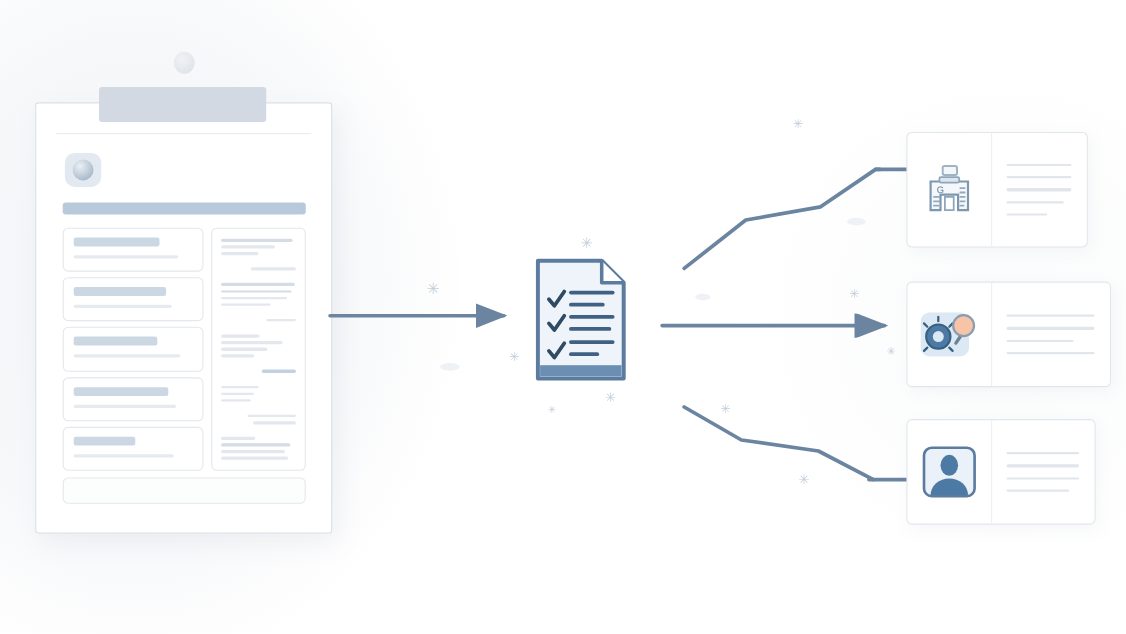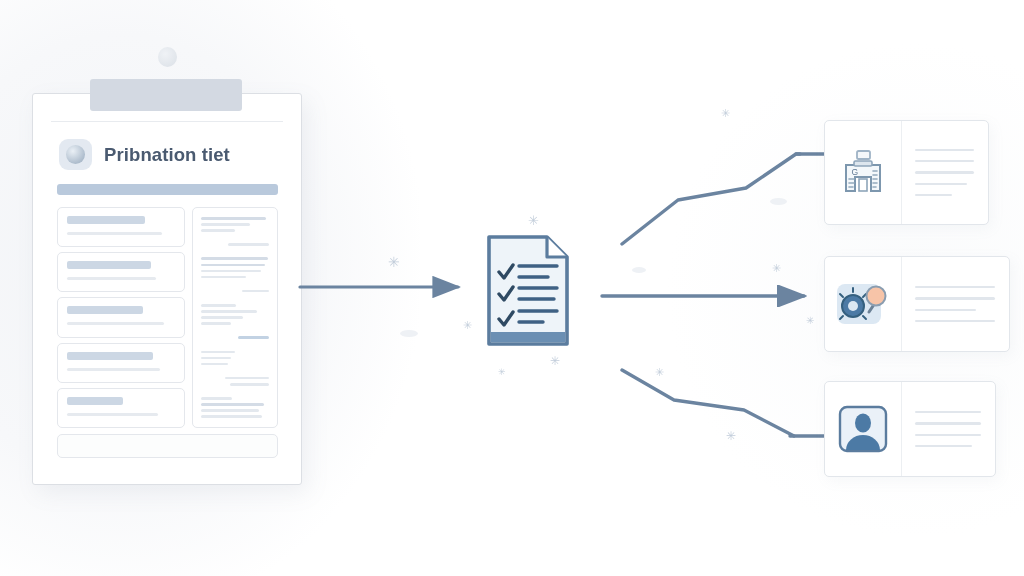--- a/index.html
+++ b/index.html
@@ -266,21 +266,20 @@
   <div class="clip-knob"></div>
 
   <div class="clipboard">
     <div class="page-inner">
       <div class="hairline"></div>
 
       <div class="doc-title-row">
         <div class="title-badge">
           <div class="title-badge-dot"></div>
         </div>
-        <div class="doc-title">Pribnation tiet</div>
       </div>
 
       <div class="doc-accentbar"></div>
 
       <div class="doc-grid">
         <div class="col-left" id="doc-cards">
             <div class="card">
               <div class="card-head" style="width: 72%;"></div>
               <div class="card-line" style="width: 88%;"></div>
             </div>

